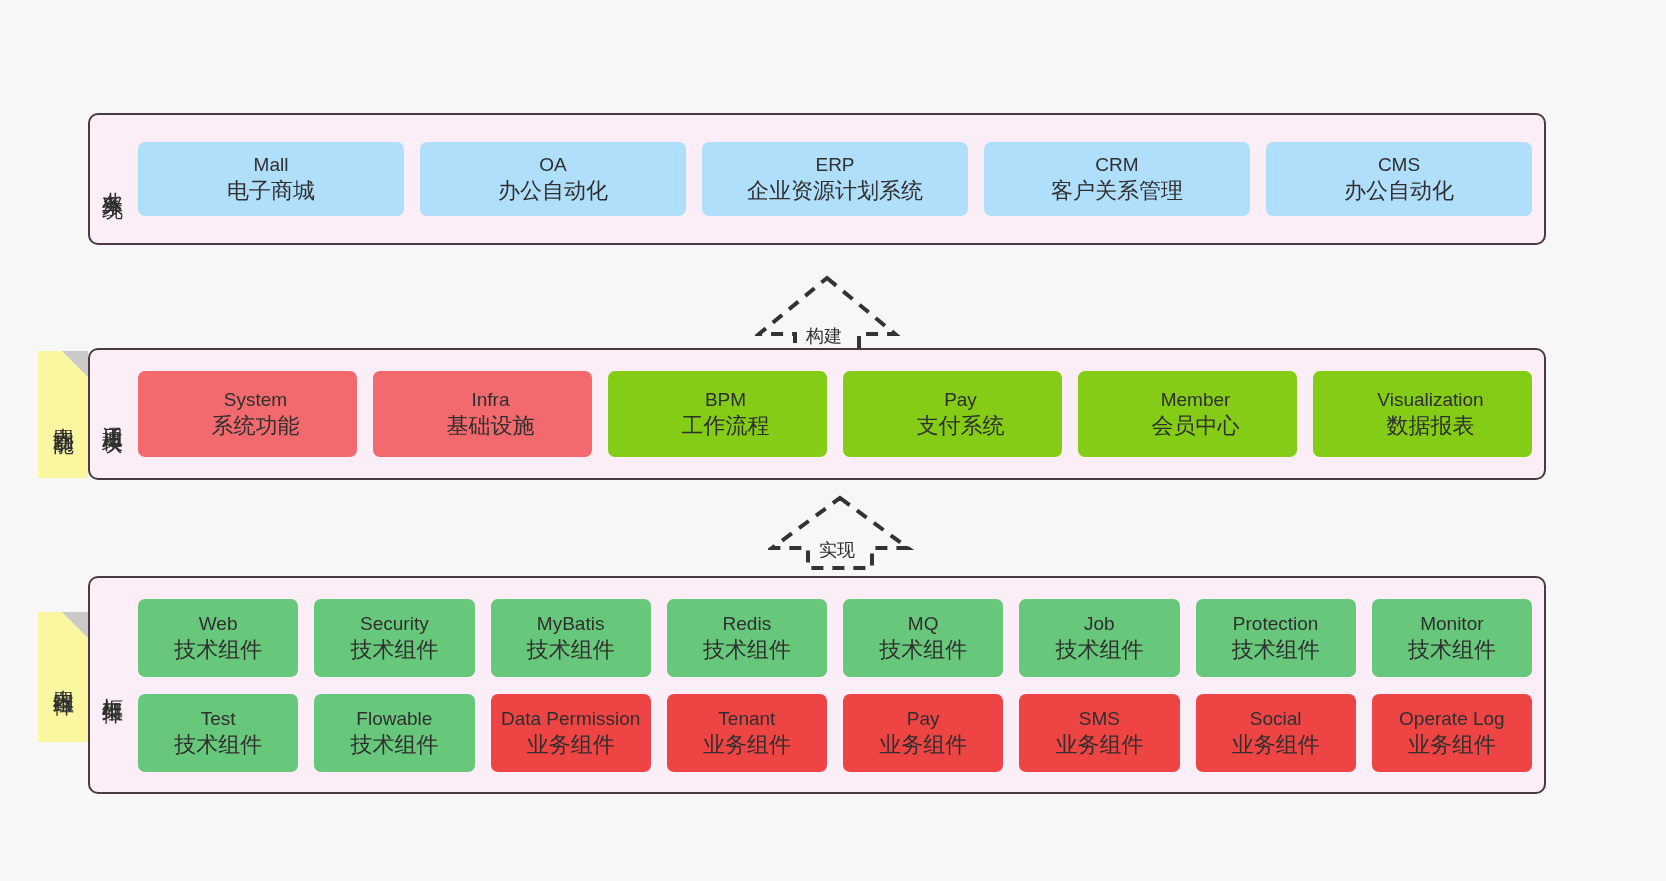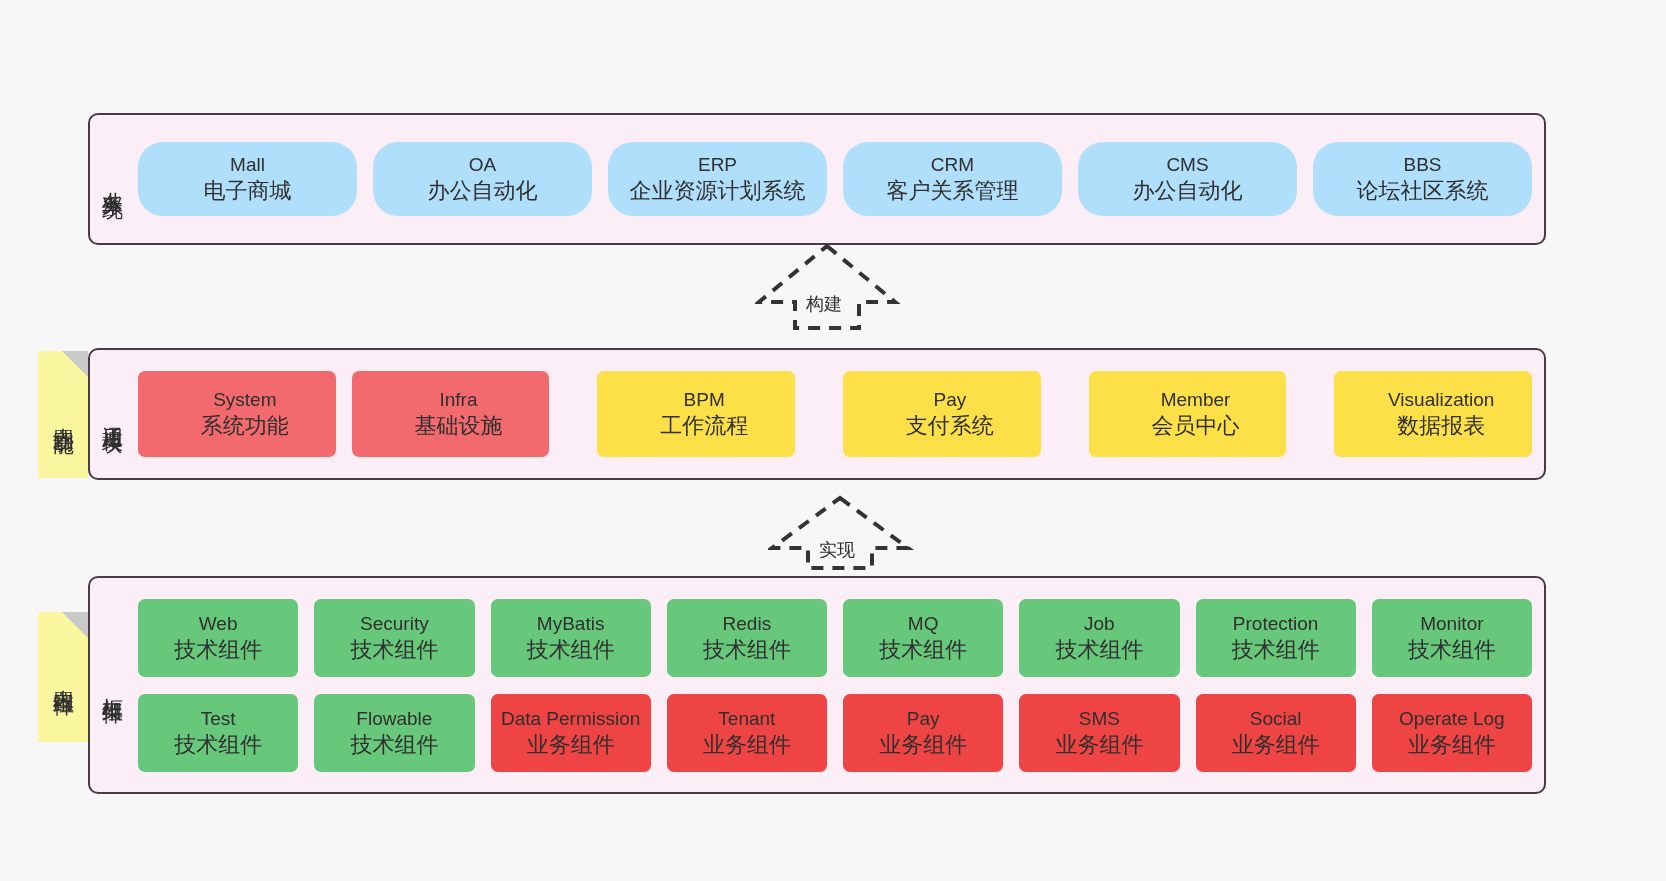--- a/index.html
+++ b/index.html
@@ -84,36 +84,35 @@
   
   #layer-business {
     left: 88px;
     top: 113px;
     width: 1458px;
     height: 132px;
   }
   #layer-business .card {
     height: 74px;
     background: #b0dffb;
-    border-radius: 25px;
   }
 
   
   #layer-common {
     left: 88px;
     top: 348px;
     width: 1458px;
     height: 132px;
   }
   #layer-common .card {
     height: 86px;
     padding-left: 16px;
   }
   .c-strong { background: #f26a6e; }
-  .c-soft   { background: #fde047; margin-left: 32px; }
+  .c-soft   { background: #84cc16; }
 
   
   #layer-framework {
     left: 88px;
     top: 576px;
     width: 1458px;
     height: 218px;
   }
   #layer-framework .layer-body {
     flex-direction: column;
@@ -201,29 +200,25 @@
           <span class="cn">企业资源计划系统</span>
         </div>
         <div class="card">
           <span class="en">CRM</span>
           <span class="cn">客户关系管理</span>
         </div>
         <div class="card">
           <span class="en">CMS</span>
           <span class="cn">办公自动化</span>
         </div>
-        <div class="card">
-          <span class="en">BBS</span>
-          <span class="cn">论坛社区系统</span>
-        </div>
       </div>
     </div>
   </div>
 
-  <div class="arrow" id="arrow-build" style="left:755px; top:240px; width:148px; height:92px;">
+  <div class="arrow" id="arrow-build" style="left:755px; top:272px; width:148px; height:92px;">
     <svg width="148" height="92" viewBox="0 0 148 92">
       <path d="M 72 6 L 140 62 L 104 62 L 104 88 L 40 88 L 40 62 L 4 62 Z" fill="none" stroke="#333333" stroke-width="4" stroke-dasharray="12 9" stroke-linejoin="miter"></path>
     </svg>
     <span class="label" style="left:49px; top:52px;">构建</span>
   </div>
 
   <div class="sticky" id="sticky-common">
     <span class="fold"></span>
     <span>内置功能</span>
   </div>

